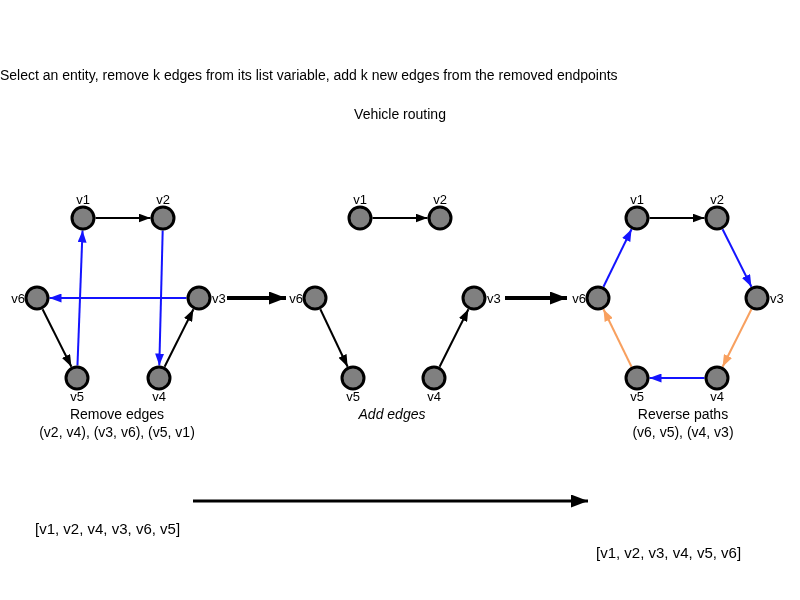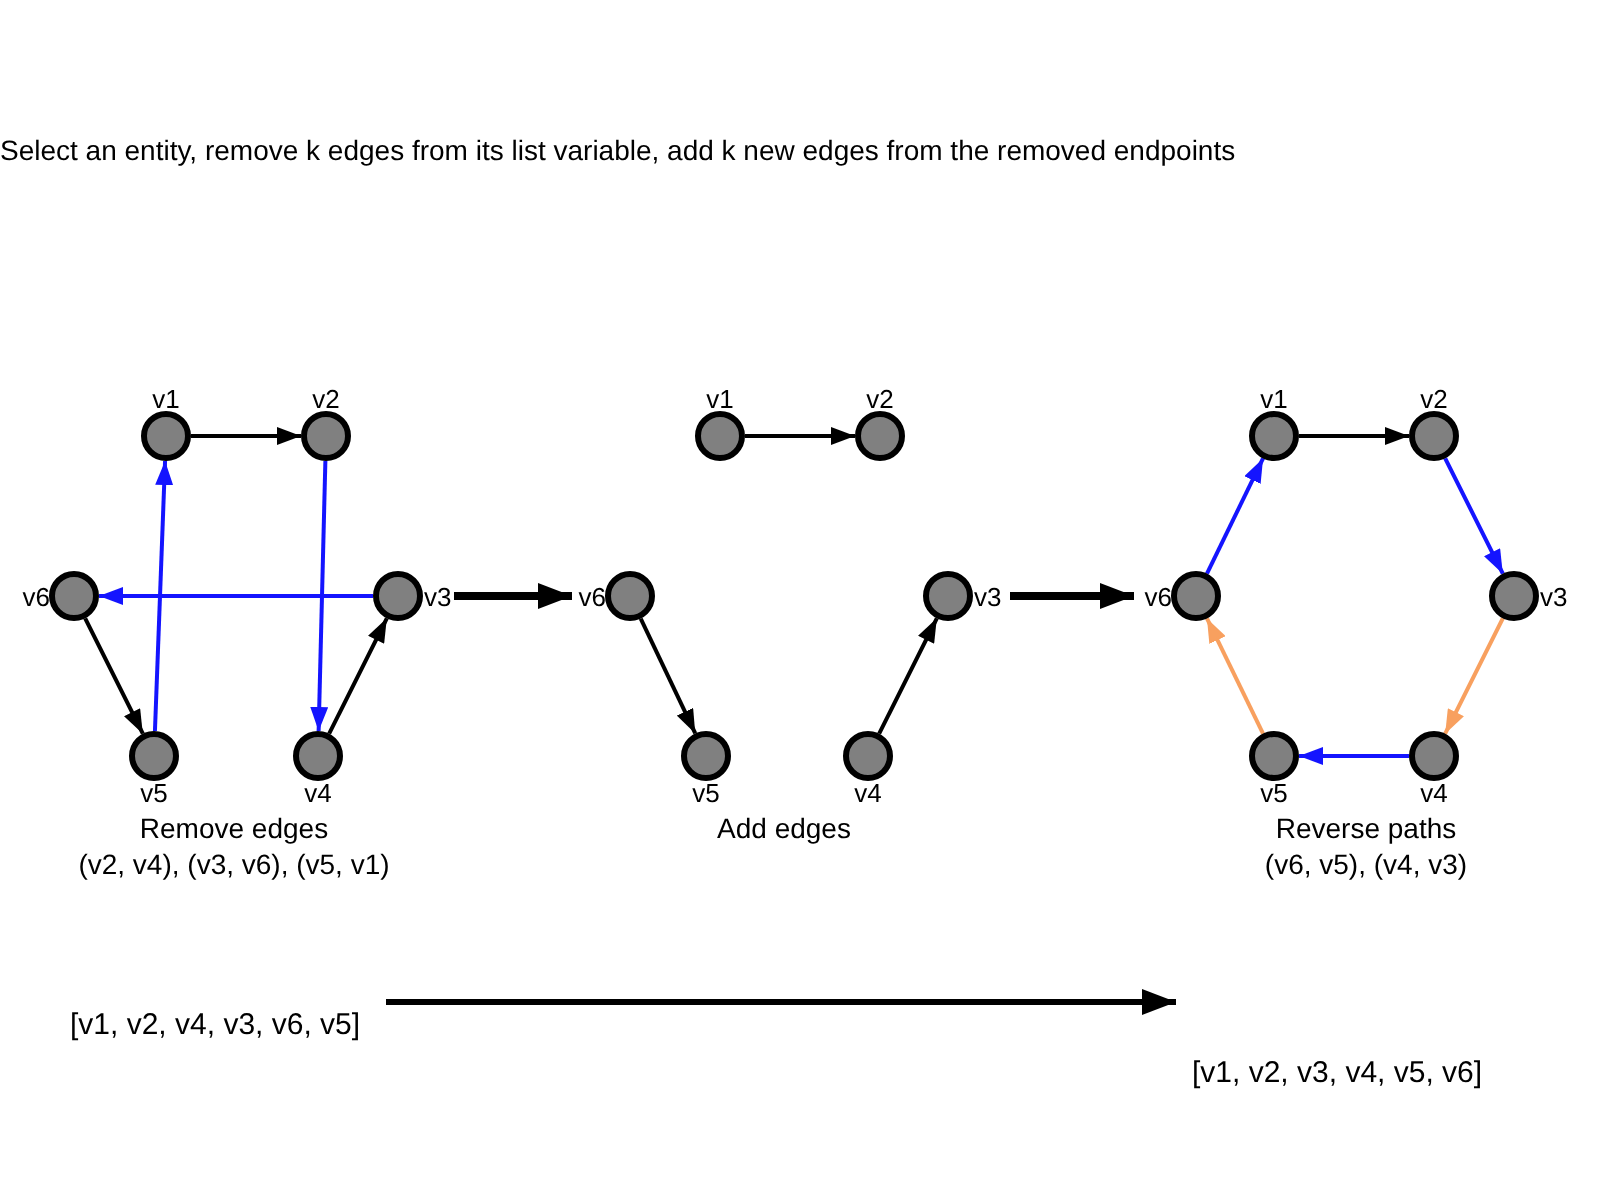--- a/index.html
+++ b/index.html
@@ -28,24 +28,24 @@
     top: 106px; left: 0; width: 800px;
     text-align: center;
     font-size: 14px; line-height: 17px;
   }
   .caption {
     top: 405px; width: 280px;
     text-align: center;
     font-size: 14px; line-height: 18px;
   }
   .caption-remove { left: -23px; }
-  .caption-add    { left: 252px; }
+  .caption-add    { left: 252px; font-style: italic; }
   .caption-reverse{ left: 543px; }
   .seq {
-    top: 504px;
+    top: 520px;
     font-size: 15px; line-height: 18px;
   }
   .seq-before { left: 35px; }
   .seq-after  { left: 596px; margin-top: 24px; }
 </style>
 </head>
 <body>
 
 <div class="stage">
 
@@ -114,20 +114,21 @@
       <circle cx="637" cy="378" r="11" fill="#808080" stroke="#000000" stroke-width="3"></circle>
       <text x="637" y="401" text-anchor="middle" font-family="&quot;Liberation Sans&quot;, sans-serif" font-size="13px" fill="#000000">v5</text>
       <circle cx="717" cy="378" r="11" fill="#808080" stroke="#000000" stroke-width="3"></circle>
       <text x="717" y="401" text-anchor="middle" font-family="&quot;Liberation Sans&quot;, sans-serif" font-size="13px" fill="#000000">v4</text>
       <line x1="227" y1="298" x2="286" y2="298" stroke="#000000" stroke-width="4" marker-end="url(#ah-big)"></line>
       <line x1="505" y1="298" x2="567" y2="298" stroke="#000000" stroke-width="4" marker-end="url(#ah-big)"></line>
       <line x1="193" y1="501" x2="588" y2="501" stroke="#000000" stroke-width="3" marker-end="url(#ah-big)"></line>
     </svg>
 
   <div class="txt page-subtitle">Select an entity, remove k edges from its list variable, add k new edges from the removed endpoints</div>
+  <div class="txt context-label">Vehicle routing</div>
 
   <div class="txt caption caption-remove">
     <div>Remove edges</div>
     <div>(v2, v4), (v3, v6), (v5, v1)</div>
   </div>
   <div class="txt caption caption-add">
     <div>Add edges</div>
   </div>
   <div class="txt caption caption-reverse">
     <div>Reverse paths</div>

